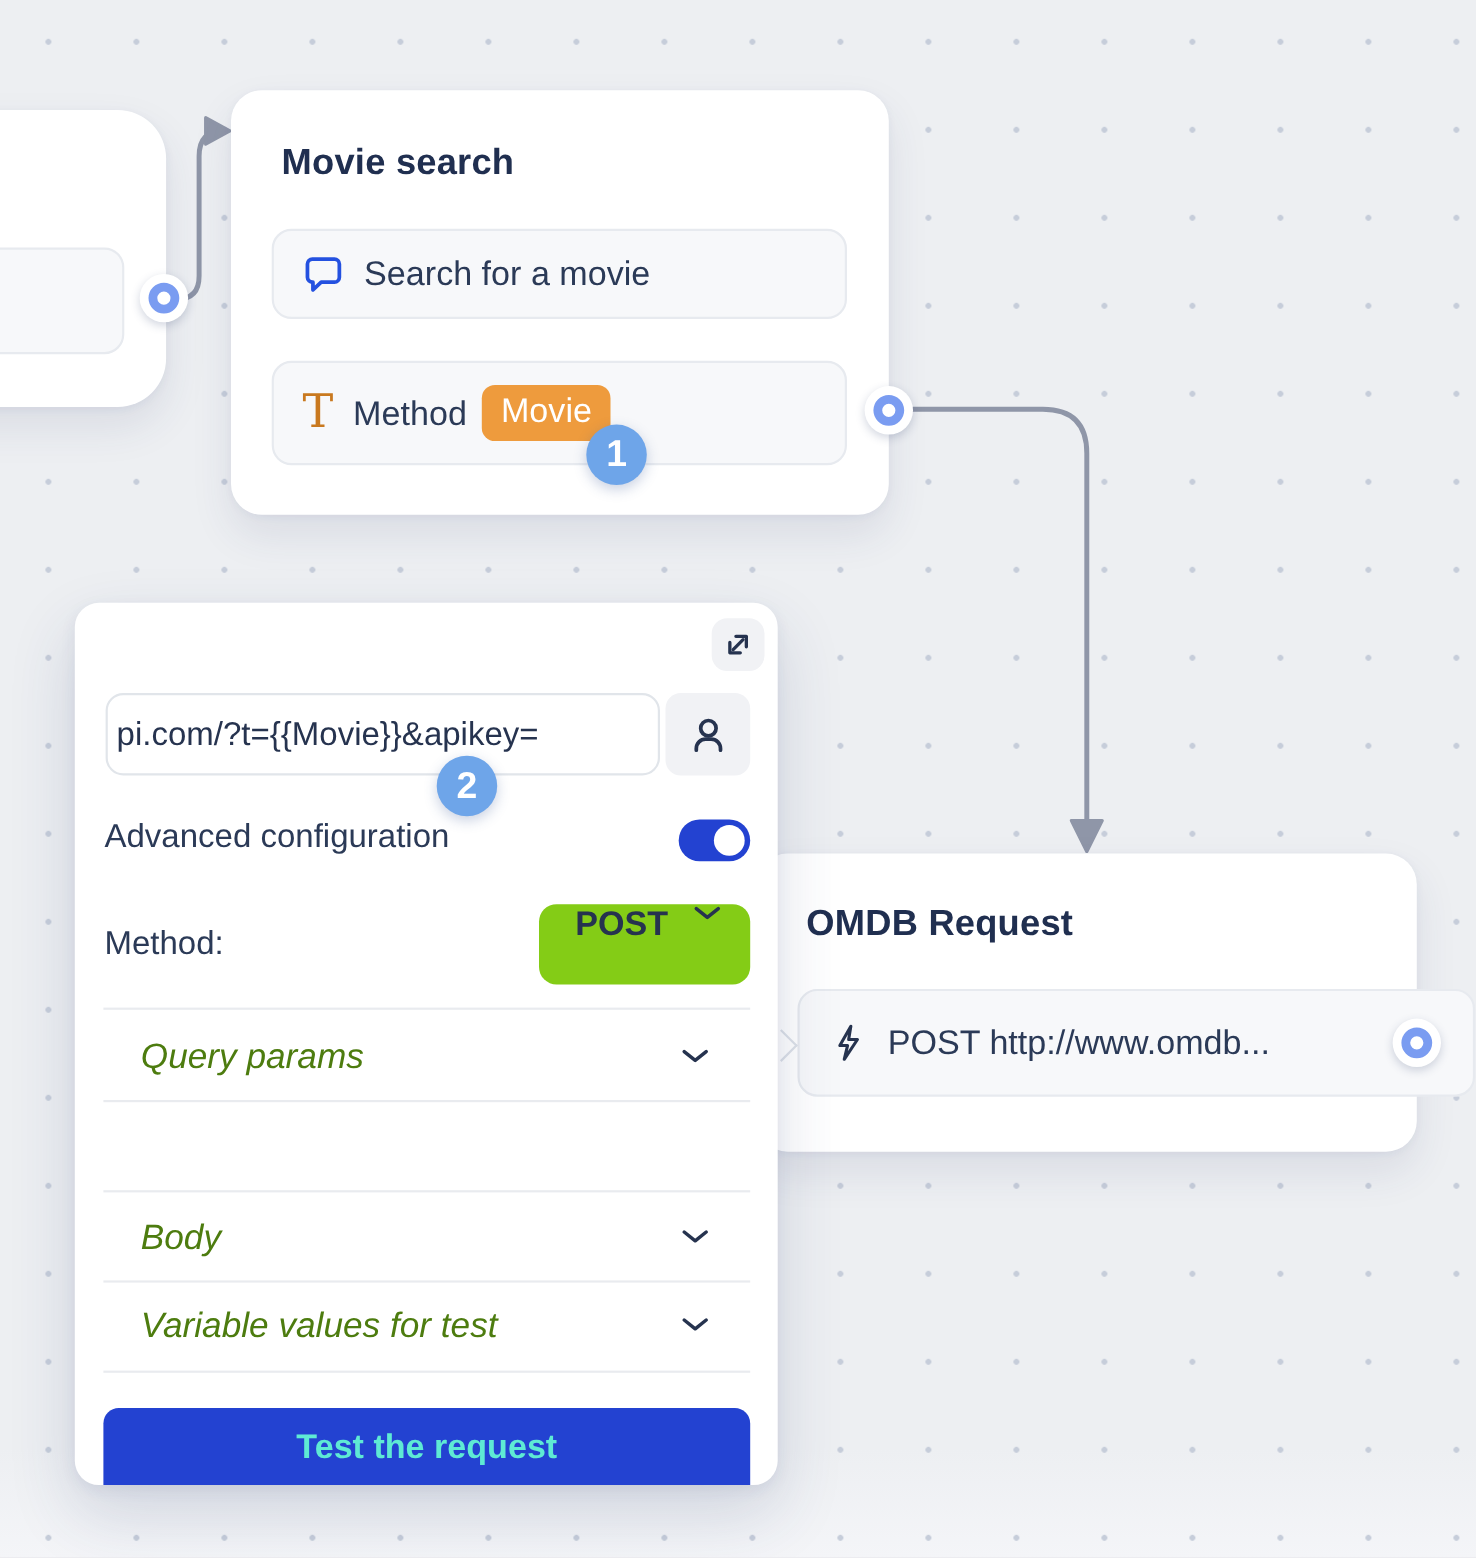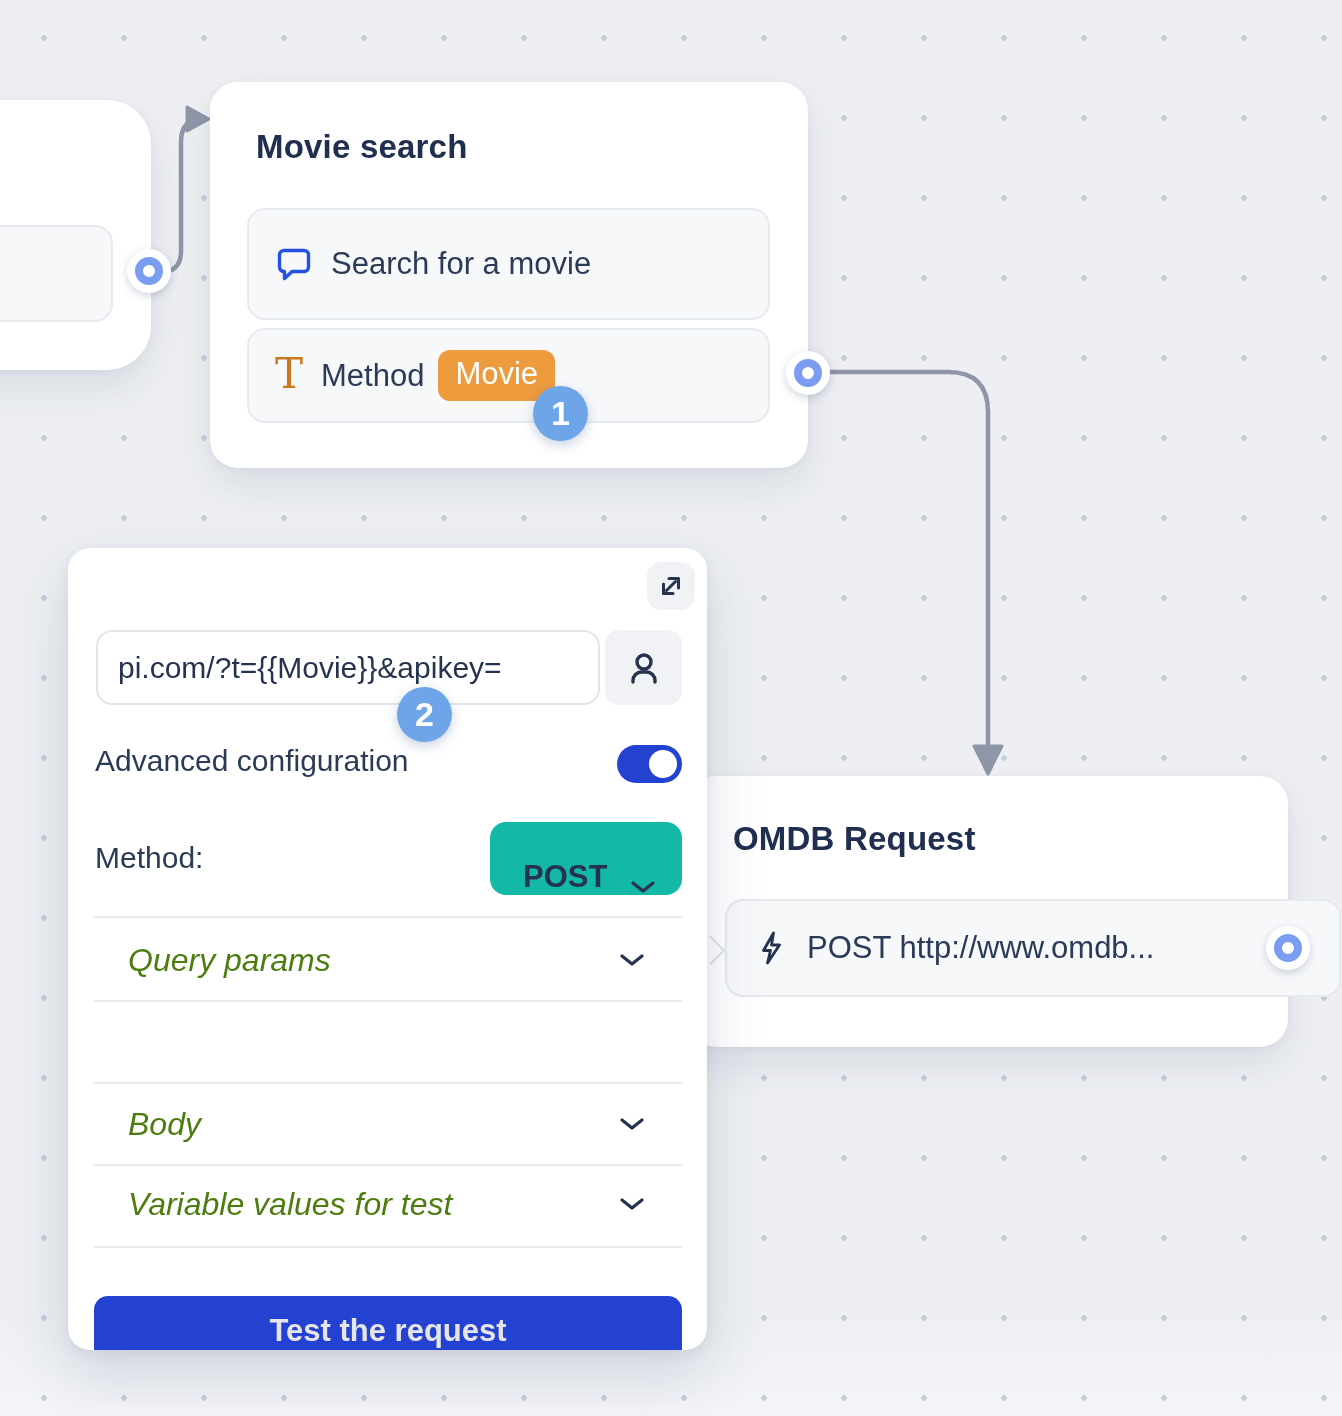--- a/index.html
+++ b/index.html
@@ -37,35 +37,35 @@
     border-radius:22px;z-index:40;overflow:hidden;
     box-shadow:0 26px 60px rgba(45,62,110,.16),0 4px 14px rgba(45,62,110,.07);}
   .panel-tail{position:absolute;left:700px;top:940px;width:21px;height:21px;background:#fff;
     border-top:2px solid #dde1e8;border-right:2px solid #dde1e8;transform:rotate(45deg);z-index:39;}
   .icon-btn{position:absolute;background:#f1f2f5;border-radius:14px;display:flex;
     align-items:center;justify-content:center;}
   .expand-btn{left:579px;top:14px;width:48px;height:48px;}
   .url-input{position:absolute;left:28px;top:82px;width:504px;height:75px;border:2px solid #e1e5ea;
     border-radius:16px;background:#fff;display:flex;align-items:center;overflow:hidden;}
   .url-input input{width:100%;border:none;outline:none;background:transparent;
-    font-family:inherit;font-size:30px;color:#26334f;padding:0 20px;}
+    font-family:inherit;font-size:30px;color:#26334f;padding:0 8px;}
   .person-btn{left:537px;top:82px;width:77px;height:75px;}
   .row-label{position:absolute;font-size:30px;color:#2b3a57;white-space:nowrap;}
   .toggle{position:absolute;left:549px;top:197px;width:65px;height:38px;border-radius:19px;
     background:#2342d1;}
   .toggle .knob{position:absolute;right:5px;top:5px;width:28px;height:28px;border-radius:50%;background:#fff;}
-  .dropdown{position:absolute;left:422px;top:274px;width:192px;height:73px;background:#14b8a6;
-    border-radius:16px;display:flex;align-items:flex-end;justify-content:space-between;padding:0 26px 0 33px;}
+  .dropdown{position:absolute;left:422px;top:274px;width:192px;height:73px;background:#84cc16;
+    border-radius:16px;display:flex;align-items:flex-start;justify-content:space-between;padding:0 26px 0 33px;}
   .dropdown .val{font-size:31px;font-weight:700;color:#26334f;}
   .divider{position:absolute;left:26px;width:588px;height:2px;background:#e9ebef;}
   .section-row{position:absolute;left:26px;width:588px;height:78px;display:flex;
     align-items:center;justify-content:space-between;padding:0 37px 0 34px;cursor:pointer;}
   .section-row .row-txt{font-size:32px;color:#4d7c0f;font-style:italic;}
-  .test-btn{position:absolute;left:26px;top:748px;width:588px;height:70px;background:#2342d1;
-    border:none;border-radius:14px 14px 0 0;color:#e5e5e5;font-size:31px;font-weight:700;
+  .test-btn{position:absolute;left:26px;top:732px;width:588px;height:70px;background:#2342d1;
+    border:none;border-radius:14px 14px 0 0;color:#5eead4;font-size:31px;font-weight:700;
     font-family:inherit;display:flex;align-items:center;justify-content:center;cursor:pointer;}
   svg{display:block;}
   .connectors{position:absolute;left:0;top:0;z-index:5;pointer-events:none;}
 </style>
 </head>
 <body>
 
 <div class="canvas">
 
   <svg class="connectors" width="1342" height="1416" viewBox="0 0 1342 1416">
@@ -79,21 +79,21 @@
     </g>
   </svg>
 
   <div class="node" style="left:-310px;top:100px;width:461px;height:270px;border-radius:44px;">
     <div class="block" style="left:0;top:125px;width:423px;height:97px;border-radius:18px;"></div>
   </div>
 
   <div class="node" style="left:210px;top:82px;width:598px;height:386px;">
     <div class="node-title" style="left:46px;top:46px;">Movie search</div>
 
-    <div class="block" style="left:37px;top:126px;width:523px;height:112px;">
+    <div class="block" style="left:37px;top:126px;width:523px;height:82px;">
       <span>
         <svg width="38" height="36" viewBox="0 0 38 36" fill="none" stroke="#2451e0" stroke-width="3.4" stroke-linejoin="round" stroke-linecap="round">
           <path d="M9 4.5 H29 A4.5 4.5 0 0 1 33.5 9 V21 A4.5 4.5 0 0 1 29 25.5 H17 L9.5 32.5 V25.5 A4.5 4.5 0 0 1 4.5 21 V9 A4.5 4.5 0 0 1 9 4.5 Z"></path>
         </svg>
       </span>
       <span class="lbl">Search for a movie</span>
     </div>
 
     <div class="block" style="left:37px;top:246px;width:523px;height:95px;">
       <span class="t-glyph">T</span>

